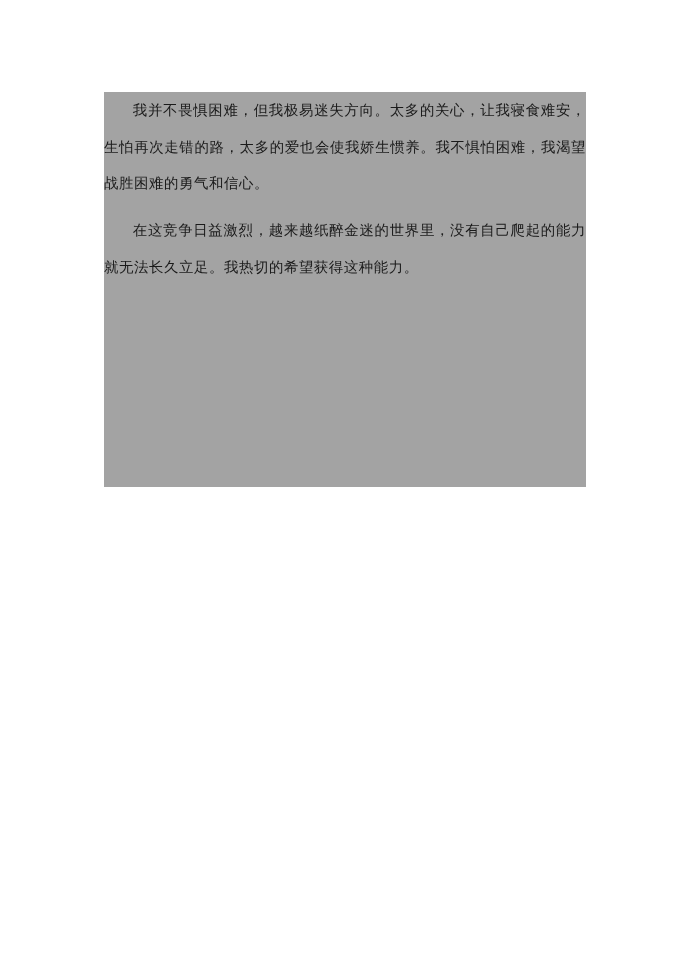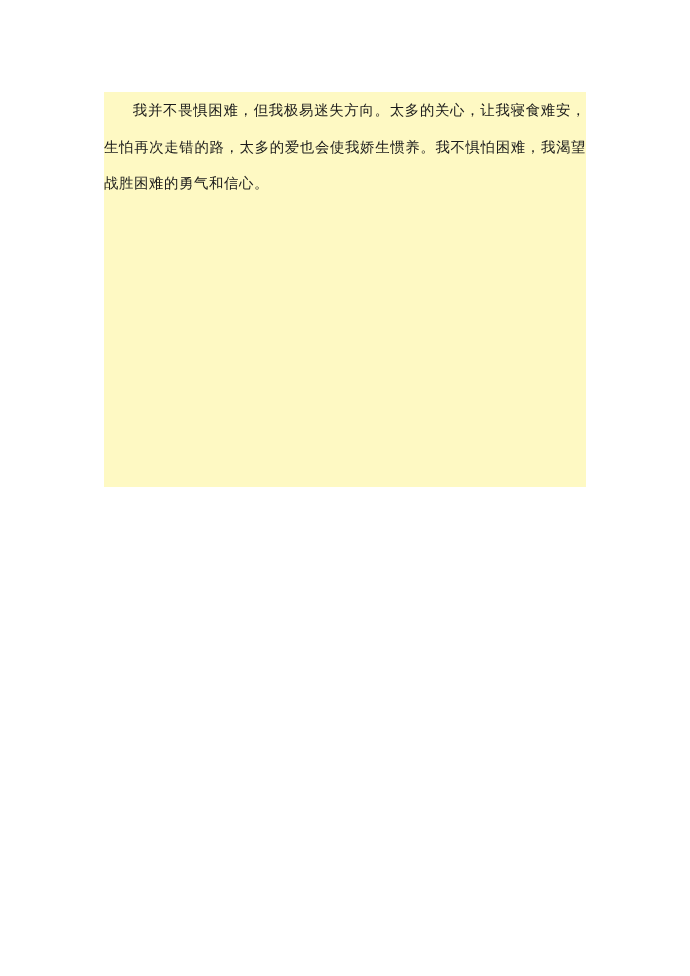--- a/index.html
+++ b/index.html
@@ -4,21 +4,21 @@
   <style>
     html, body { margin: 0; padding: 0; background: #ffffff; }
     body { width: 690px; height: 976px; position: relative; overflow: hidden; }
     .page { position: absolute; left: 0; top: 0; width: 690px; height: 976px; background: #ffffff; }
     .block {
       position: absolute;
       left: 104px;
       top: 92px;
       width: 482px;
       height: 395px;
-      background: #fef9c3;
+      background: #a3a3a3;
     }
     .para {
       margin: 0;
       font-family: "DejaVu Sans", sans-serif;
       font-size: 14.4px;
       line-height: 36.5px;
       color: #1a1a1a;
       text-indent: 2em;
       letter-spacing: 0.6px;
       text-align: justify;
@@ -27,14 +27,15 @@
     .p1 { position: absolute; left: 0; top: 0; width: 482px; }
     .p2 { position: absolute; left: 0; top: 120px; width: 482px; }
     .p3 { position: absolute; left: 0; top: 203px; width: 482px; }
   </style>
 </head>
 <body>
 
 <div class="page">
   <div class="block">
     <p class="para p1">我并不畏惧困难，但我极易迷失方向。太多的关心，让我寝食难安，生怕再次走错的路，太多的爱也会使我娇生惯养。我不惧怕困难，我渴望战胜困难的勇气和信心。</p>
+    <p class="para p2">在这竞争日益激烈，越来越纸醉金迷的世界里，没有自己爬起的能力就无法长久立足。我热切的希望获得这种能力。</p>
   </div>
 </div>
 
 </body></html>

